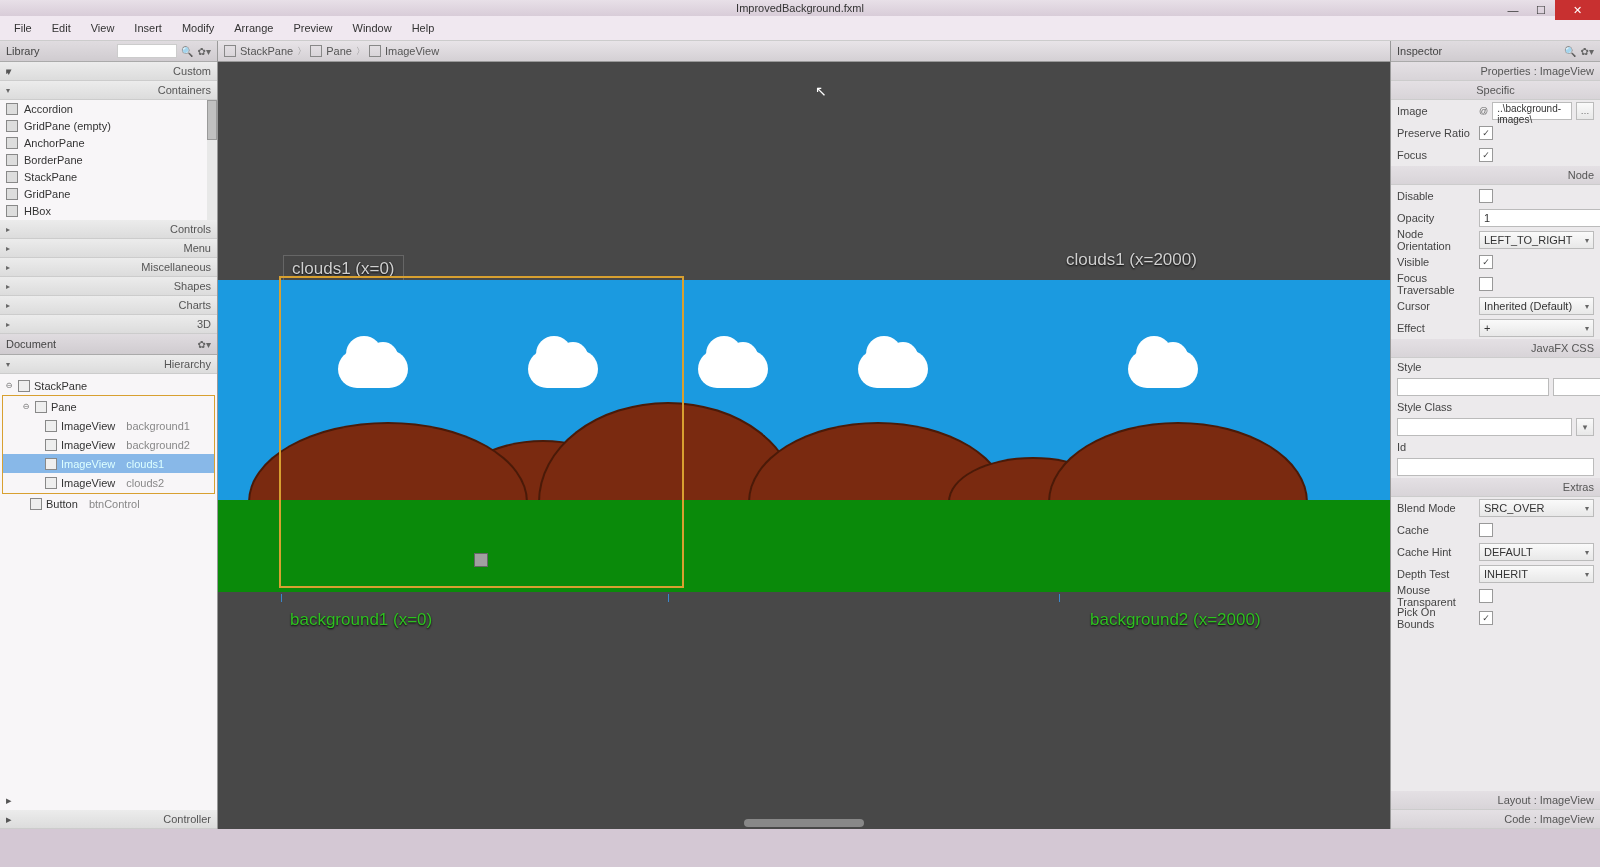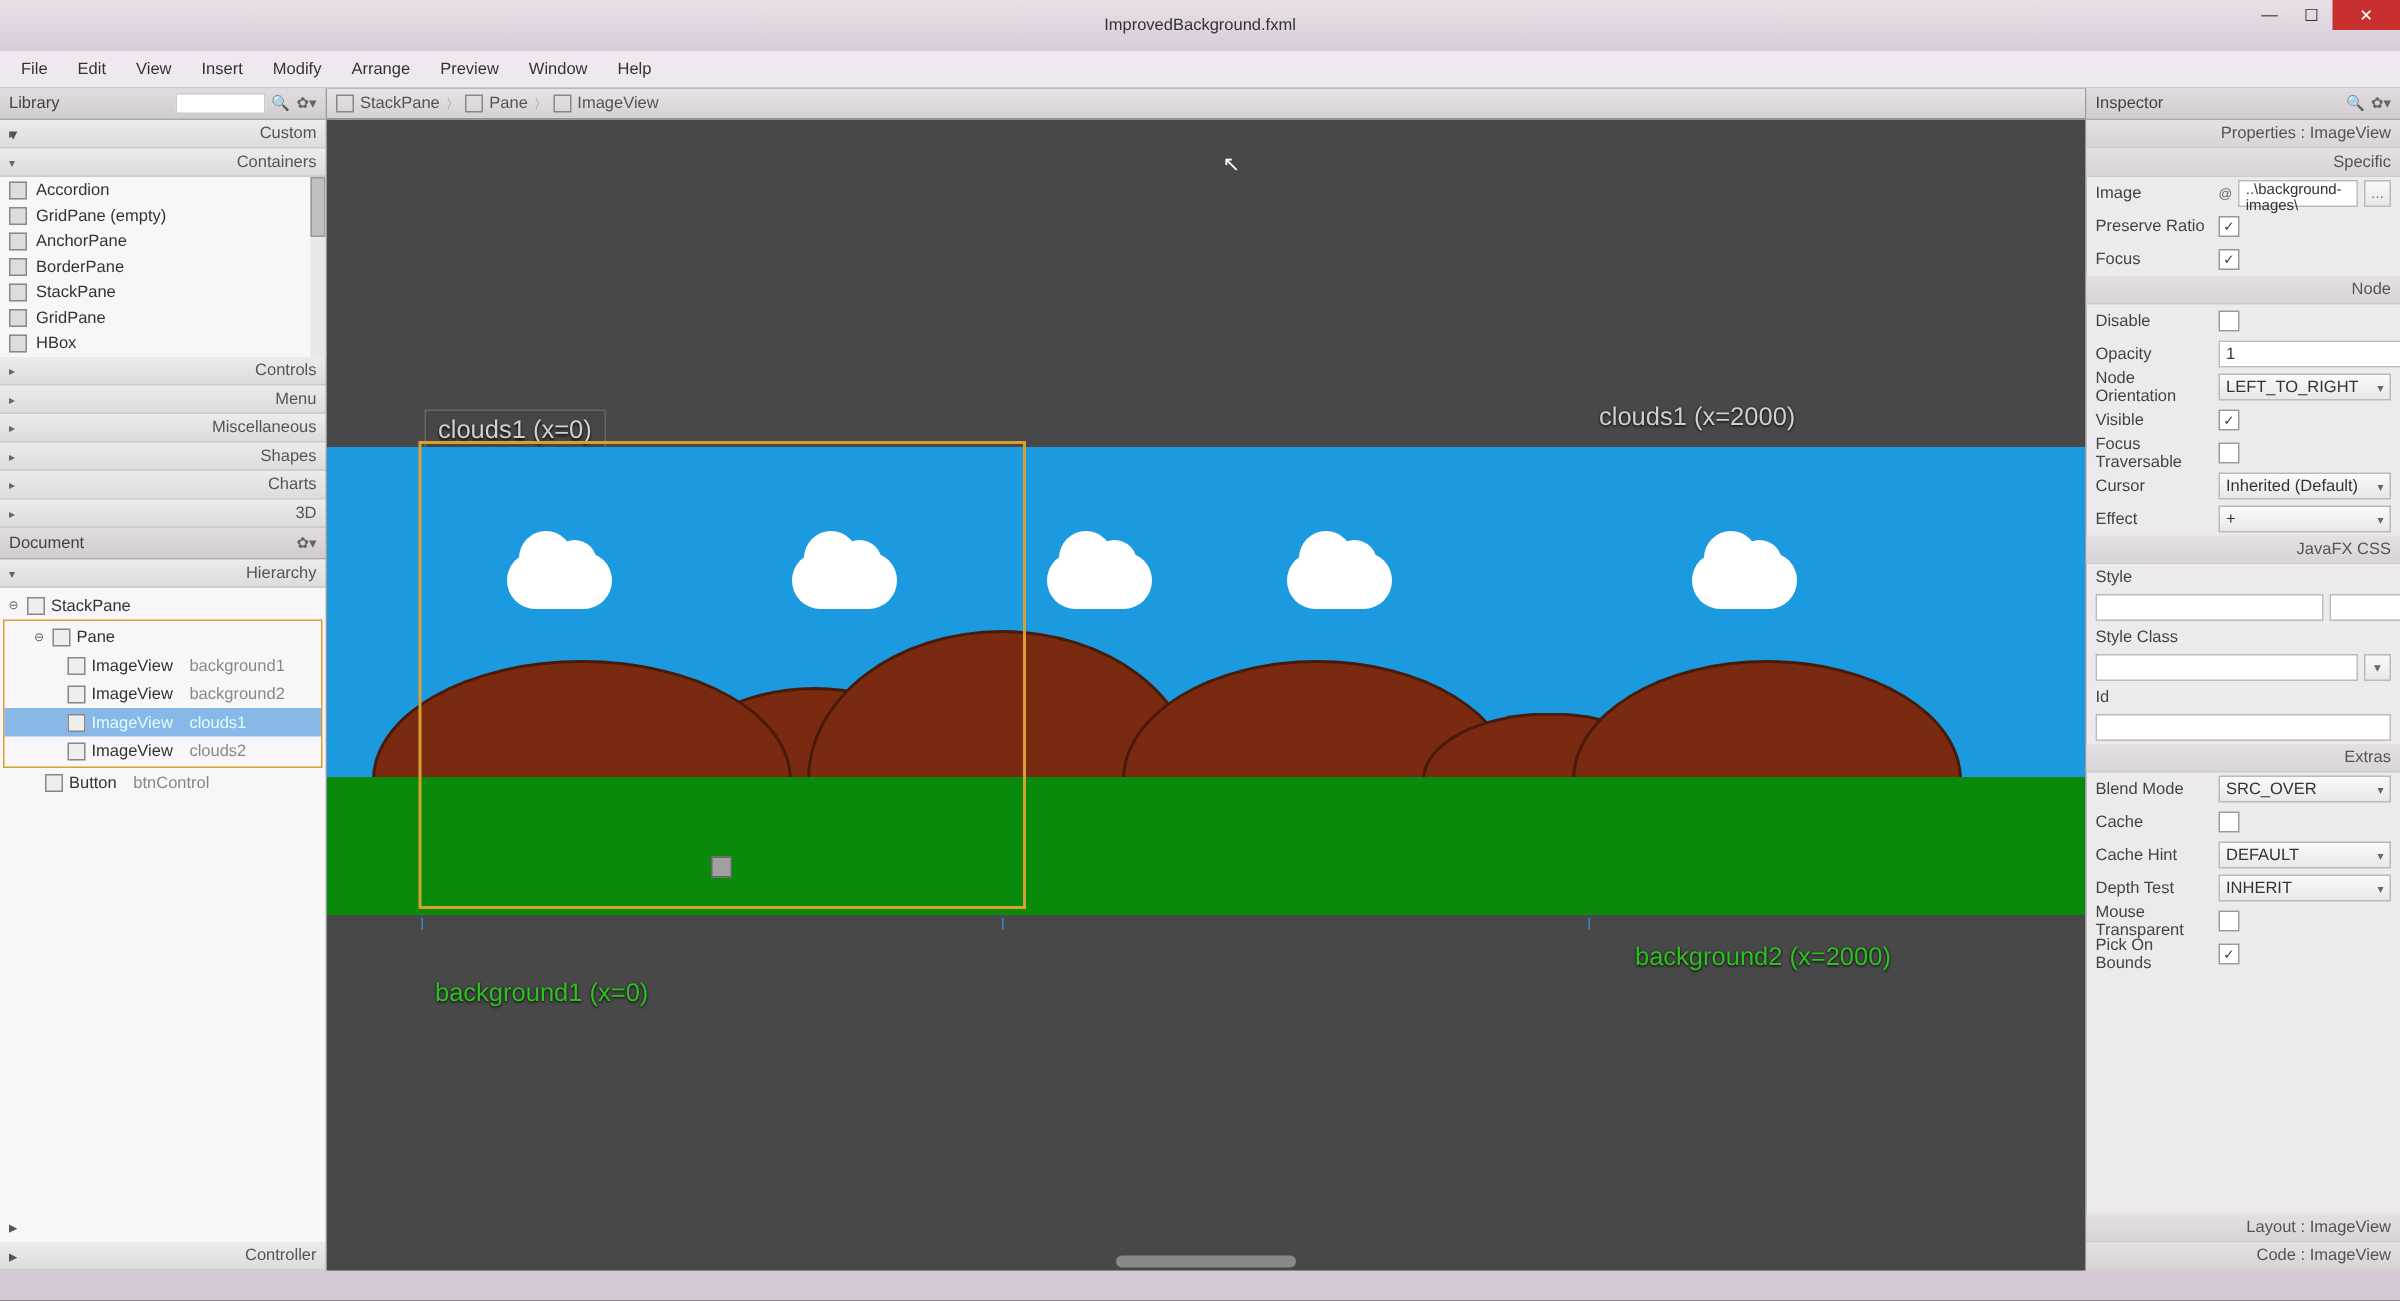--- a/index.html
+++ b/index.html
@@ -1,17 +1,17 @@
 <!DOCTYPE html>
 <html><head>
 <meta charset="utf-8">
 <style>
 *{box-sizing:border-box;margin:0;padding:0;font-family:"Segoe UI",Tahoma,sans-serif;font-size:11px}
 body{width:1600px;height:867px;background:#d4c8d4;overflow:hidden;position:relative}
-.titlebar{height:34px;background:linear-gradient(#e8e0e8,#d8ccd8);display:flex;align-items:center;position:relative}
+.titlebar{height:16px;background:linear-gradient(#e8e0e8,#d8ccd8);display:flex;align-items:center;position:relative}
 .title{position:absolute;left:50%;transform:translateX(-50%);color:#333}
 .winbtns{position:absolute;right:0;top:0;display:flex;height:22px}
 .winbtn{width:28px;height:20px;display:flex;align-items:center;justify-content:center;color:#333}
 .winbtn.close{background:#c83030;color:#fff;width:45px}
 .menubar{height:19px;background:#f0e8f0;display:flex;align-items:center;padding:12px 6px;gap:4px;border-bottom:1px solid #ccc}
 .menubar span{padding:2px 8px;color:#333}
 .main{display:flex;height:788px}
 .leftcol{width:218px;display:flex;flex-direction:column;border-right:1px solid #999}
 .panelhdr{height:21px;background:linear-gradient(#e0dce0,#d0ccd0);display:flex;align-items:center;padding:0 6px;border-bottom:1px solid #aaa;color:#444}
 .panelhdr .spacer{flex:1}
@@ -247,41 +247,41 @@
         <div class="cloud" style="left:310px"></div>
         <div class="cloud" style="left:480px"></div>
         <div class="cloud" style="left:640px"></div>
         <div class="cloud" style="left:910px"></div>
       </div>
       <div class="selbox" style="left:61px;top:214px;width:405px;height:312px"></div>
       <div class="handle" style="left:256px;top:491px"></div>
       <div class="tick" style="left:63px;top:532px"></div>
       <div class="tick" style="left:450px;top:532px"></div>
       <div class="tick" style="left:841px;top:532px"></div>
-      <div class="annot green" style="left:72px;top:572px">background1 (x=0)</div>
+      <div class="annot green" style="left:72px;top:548px">background1 (x=0)</div>
       <div class="annot green" style="left:872px;top:548px">background2 (x=2000)</div>
       <span class="cursor" style="left:597px;top:21px">↖</span>
       <div class="hscroll">
           <div class="hsthumb"></div>
         </div>
     </div>
   </div>
 
   <div class="rightcol">
     <div class="panelhdr">
       <span>Inspector</span>
         <span class="spacer"></span>
       <span class="gear">🔍</span>
       <span class="gear" style="margin-left:4px">✿▾</span>
     </div>
     <div class="subhdr">
         <span class="arrow">▾</span>
         <span>Properties : ImageView</span>
       </div>
-    <div class="subhdr" style="justify-content:flex-end">
+    <div class="subhdr" style="justify-content:center">
         <span>Specific</span>
       </div>
 
     <div class="proprow">
       <label>Image</label>
       <span style="font-size:9px;color:#666">@</span>
       <div class="txtfield" style="font-size:10px">..\background-images\</div>
       <div class="smallbtn">…</div>
     </div>
     <div class="proprow">

